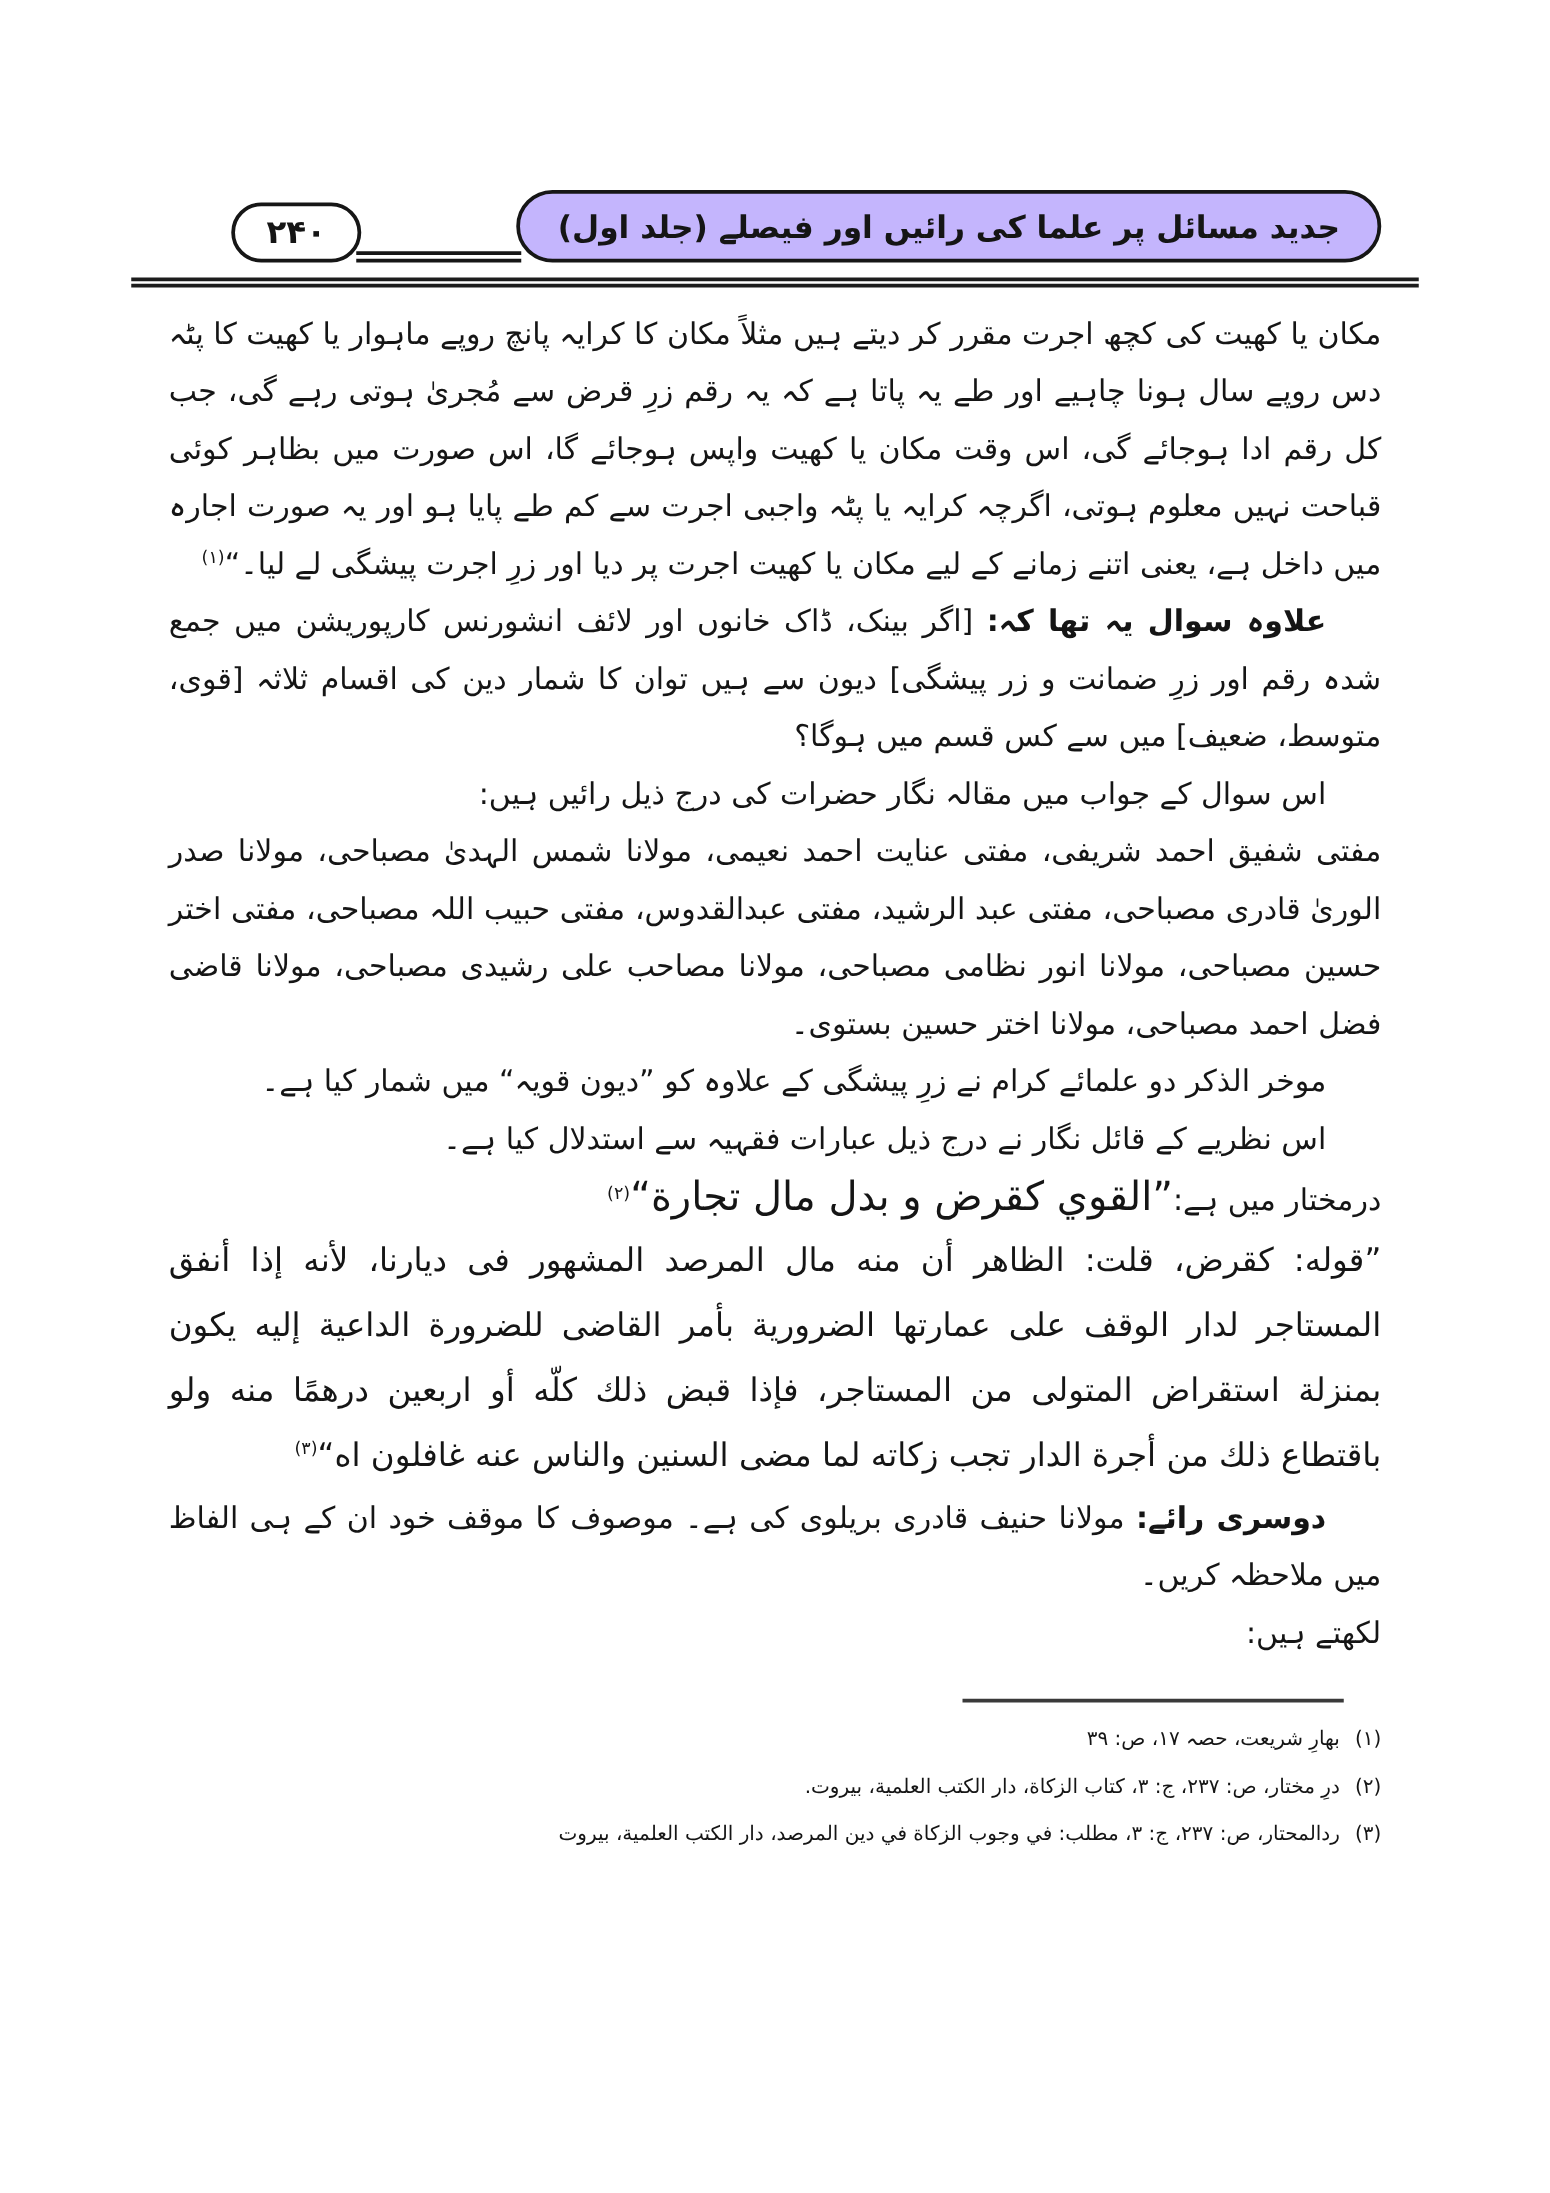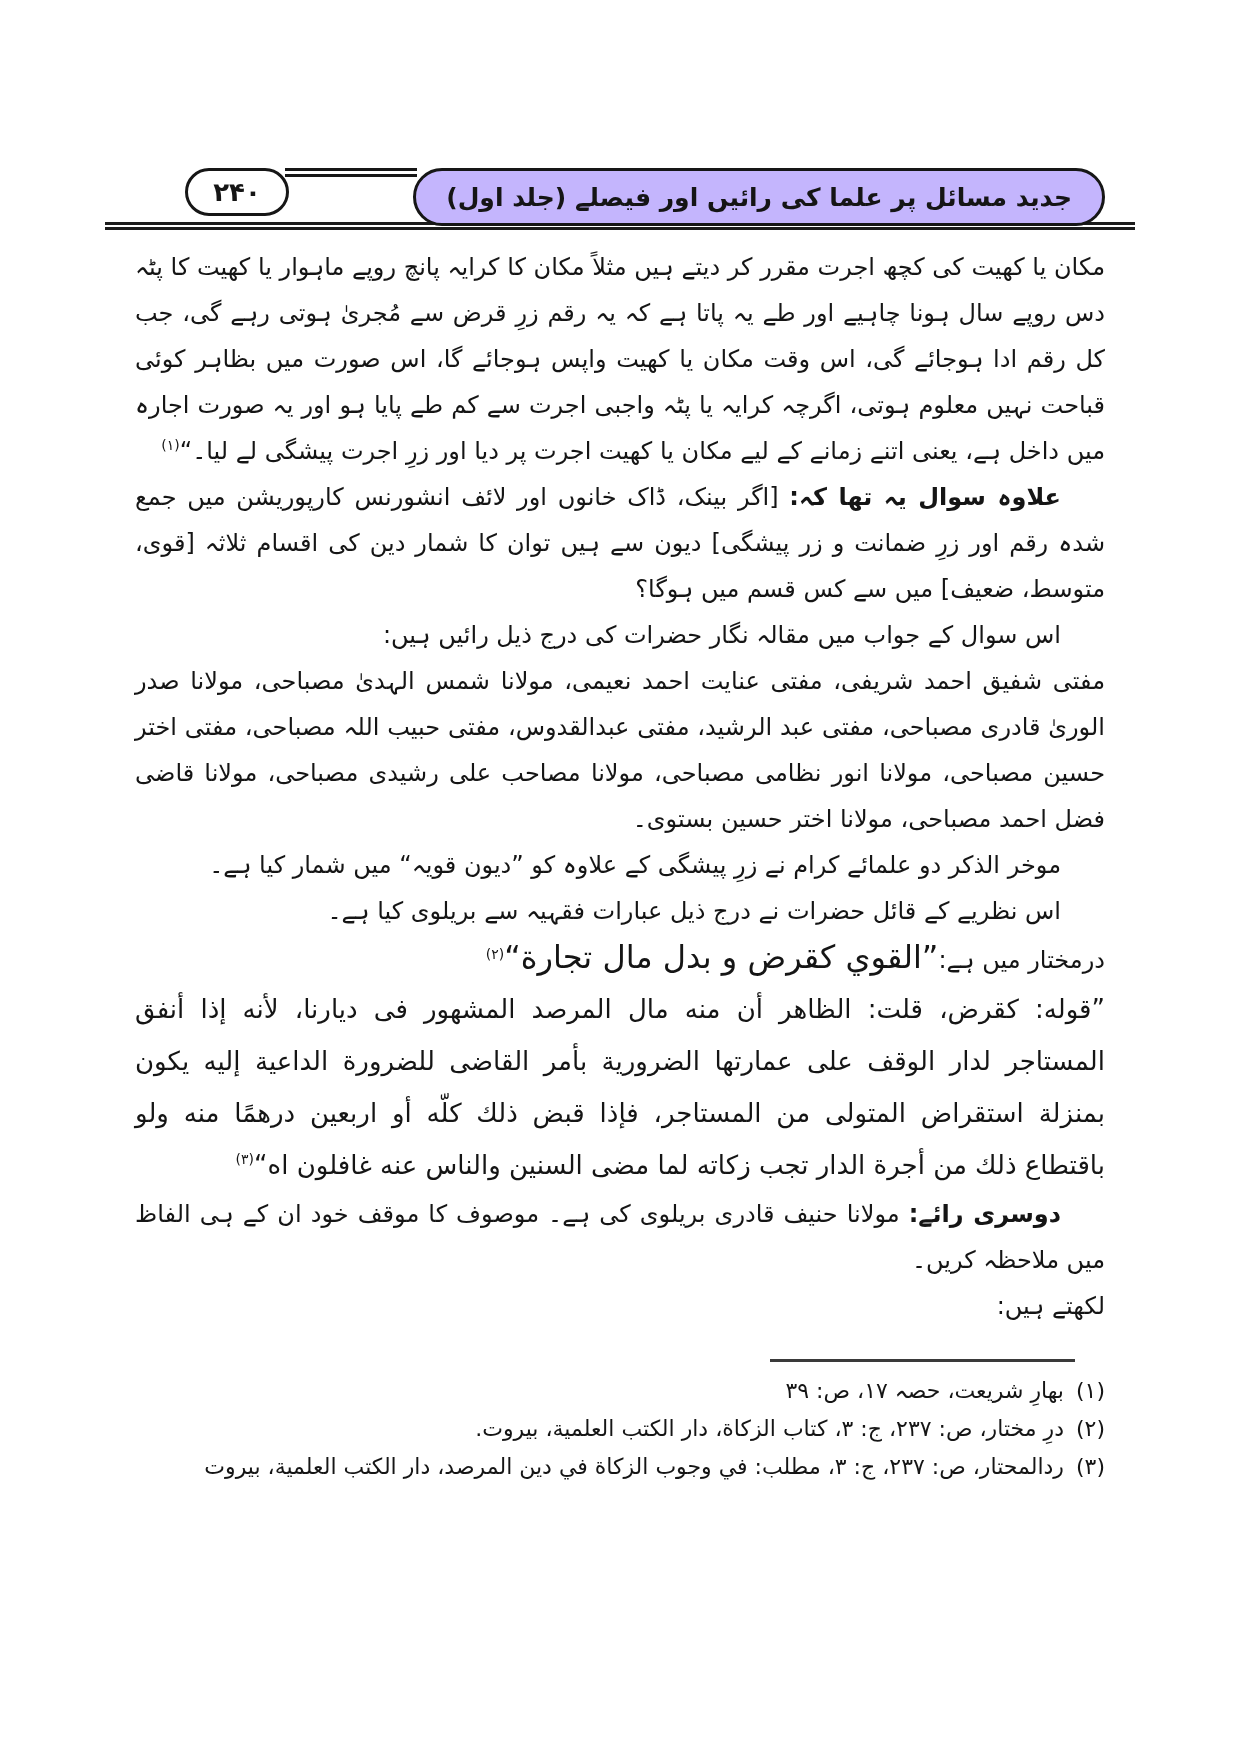--- a/index.html
+++ b/index.html
@@ -20,21 +20,21 @@
   }
   .content {
     padding: 168px 135px 0 135px;
     direction: rtl;
   }
 
   
   .header-row {
     direction: ltr;
     display: flex;
-    align-items: flex-start;
+    align-items: flex-end;
     margin-left: 50px;
     height: 42px;
   }
   .pagenum-capsule {
     border: 3px solid #161616;
     border-radius: 30px;
     min-width: 104px;
     height: 48px;
     display: flex;
     align-items: center;
@@ -96,21 +96,21 @@
   sup.fnref {
     font-size: 14px;
     vertical-align: super;
     line-height: 0;
   }
 
   
   .footnotes {
     margin-top: 30px;
     padding-left: 20px;
-    font-size: 22px;
+    font-size: 16px;
     line-height: 38px;
     text-align: right;
   }
   .fn-separator {
     width: 305px;
     border-top: 3px solid #3a3a3a;
     margin-right: 30px;
     margin-bottom: 10px;
   }
   .fn-line { white-space: normal; }
@@ -139,21 +139,21 @@
 
       <p class="indent"><span class="lead">علاوہ سوال یہ تھا کہ:</span><span> [اگر بینک، ڈاک خانوں اور لائف انشورنس کارپوریشن میں جمع شدہ رقم اور زرِ ضمانت و زر پیشگی] دیون سے ہیں توان کا شمار دین کی اقسام ثلاثہ [قوی، متوسط، ضعیف] میں سے کس قسم میں ہوگا؟</span></p>
 
       <p class="indent"><span>اس سوال کے جواب میں مقالہ نگار حضرات کی درج ذیل رائیں ہیں:</span></p>
 
 
       <p><span>مفتی شفیق احمد شریفی، مفتی عنایت احمد نعیمی، مولانا شمس الہدیٰ مصباحی، مولانا صدر الوریٰ قادری مصباحی، مفتی عبد الرشید، مفتی عبدالقدوس، مفتی حبیب اللہ مصباحی، مفتی اختر حسین مصباحی، مولانا انور نظامی مصباحی، مولانا مصاحب علی رشیدی مصباحی، مولانا قاضی فضل احمد مصباحی، مولانا اختر حسین بستوی۔</span></p>
 
       <p class="indent"><span>موخر الذکر دو علمائے کرام نے زرِ پیشگی کے علاوہ کو ”دیون قویہ“ میں شمار کیا ہے۔</span></p>
 
-      <p class="indent"><span>اس نظریے کے قائل حضرات نے درج ذیل عبارات فقہیہ سے بریلوی کیا ہے۔</span></p>
+      <p class="indent"><span>اس نظریے کے قائل نگار نے درج ذیل عبارات فقہیہ سے استدلال کیا ہے۔</span></p>
 
       <p><span>درمختار میں ہے:</span><span class="arabic-inline">”القوي كقرض و بدل مال تجارة“</span><sup class="fnref">(۲)</sup></p>
 
 
       <p class="arabic-quote"><span>”قوله: كقرض، قلت: الظاهر أن منه مال المرصد المشهور فى ديارنا، لأنه إذا أنفق المستاجر لدار الوقف على عمارتها الضرورية بأمر القاضى للضرورة الداعية إليه يكون بمنزلة استقراض المتولى من المستاجر، فإذا قبض ذلك كلّه أو اربعين درهمًا منه ولو باقتطاع ذلك من أجرة الدار تجب زكاته لما مضى السنين والناس عنه غافلون اه“</span><sup class="fnref">(۳)</sup></p>
 
       <p class="indent"><span class="lead">دوسری رائے:</span><span> مولانا حنیف قادری بریلوی کی ہے۔ موصوف کا موقف خود ان کے ہی الفاظ میں ملاحظہ کریں۔</span></p>
 
       <p><span>لکھتے ہیں:</span></p>
 

